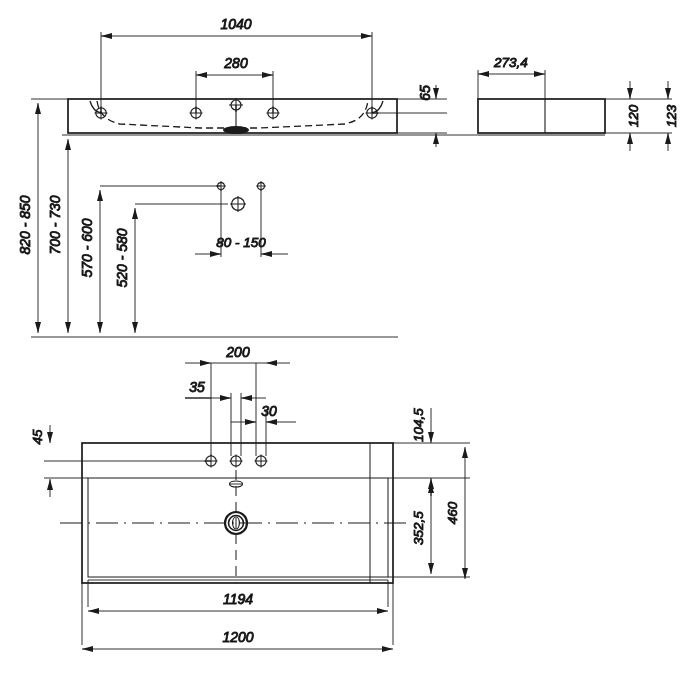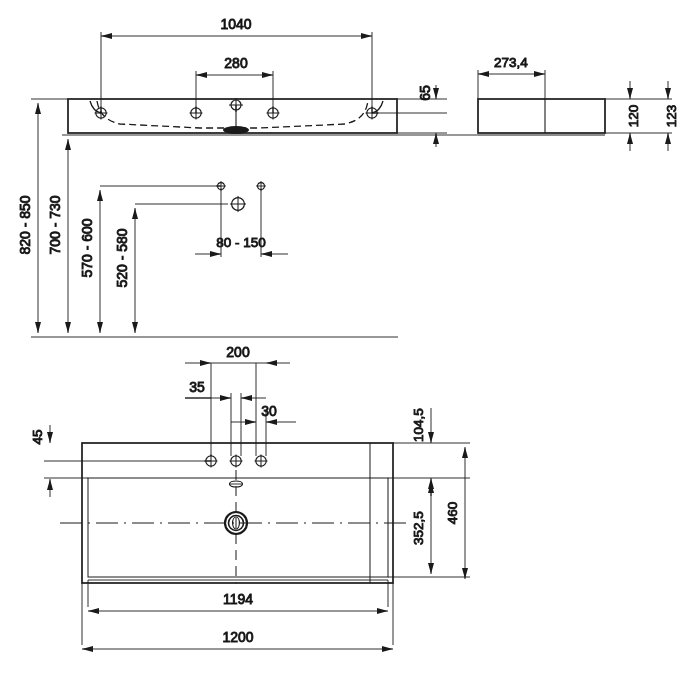--- a/index.html
+++ b/index.html
@@ -1,17 +1,17 @@
 <!DOCTYPE html>
 <html><head>
 <meta charset="utf-8">
 <style>
   html,body{margin:0;padding:0;background:#ffffff;}
   body{width:700px;height:700px;font-family:"Liberation Sans",sans-serif;}
-  #sheet{position:relative;width:700px;height:700px;overflow:hidden;background:#fff;}
+  #sheet{position:relative;width:700px;height:700px;overflow:hidden;background:#fff;font-style:italic;}
   svg{display:block;}
   text{font-family:"Liberation Sans",sans-serif;fill:#000;}
 </style>
 </head>
 <body>
 
 <div id="sheet">
 <svg width="700" height="700" viewBox="0 0 700 700">
   <defs>
     <marker id="arrR" markerWidth="12" markerHeight="8" refX="11" refY="4" orient="auto" markerUnits="userSpaceOnUse">

